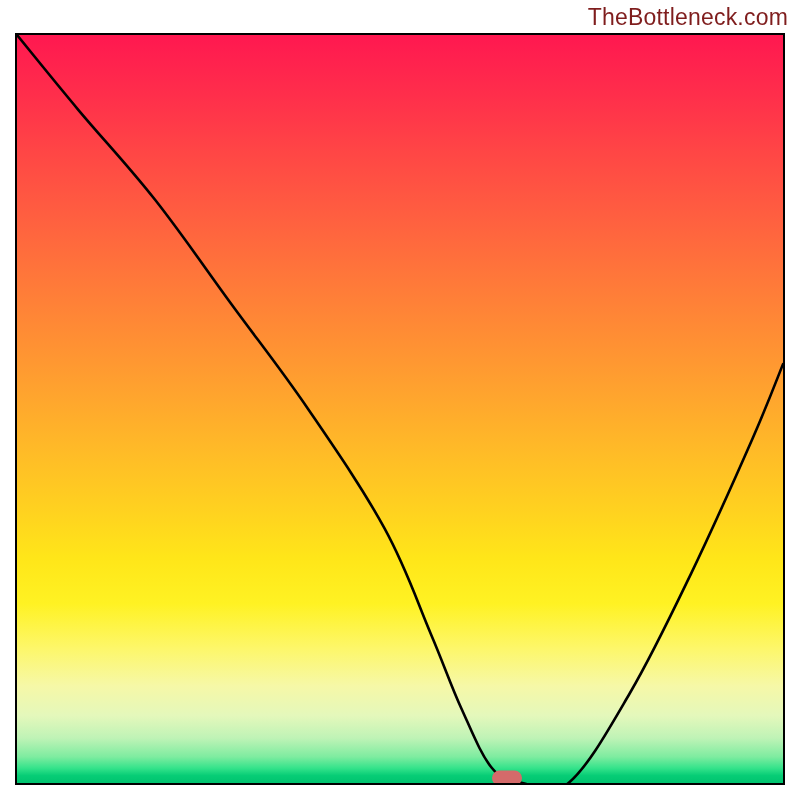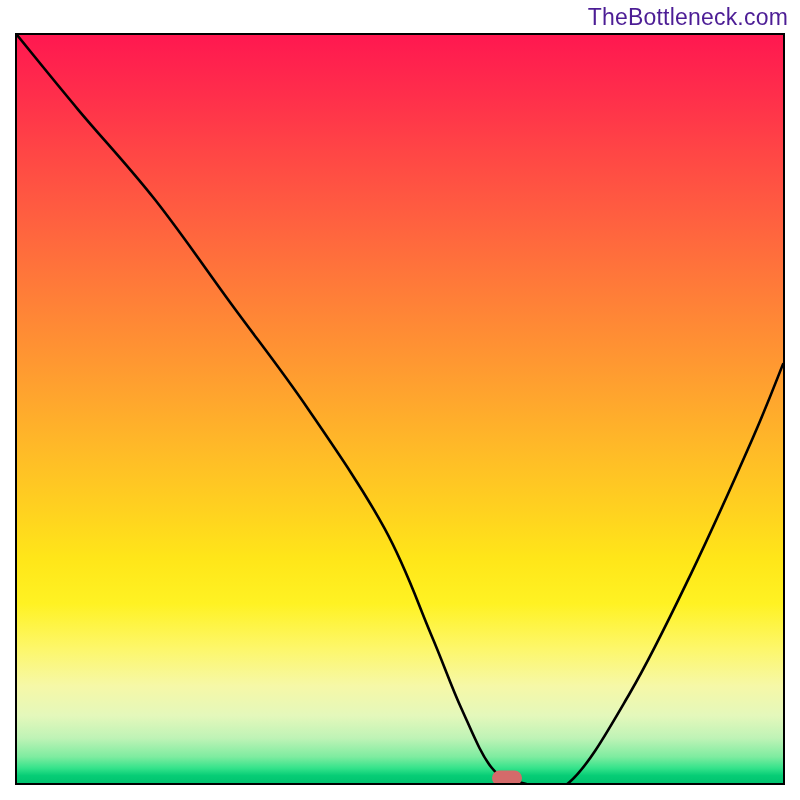--- a/index.html
+++ b/index.html
@@ -14,21 +14,21 @@
     position: relative;
     width: 800px;
     height: 800px;
   }
   .watermark {
     position: absolute;
     top: 4px;
     right: 12px;
     font-size: 23px;
     font-weight: 500;
-    color: #4c1d95;
+    color: #7f1d1d;
     letter-spacing: 0.2px;
     z-index: 10;
   }
   .plot-frame {
     position: absolute;
     left: 15px;
     top: 33px;
     width: 770px;
     height: 752px;
     border: 2.5px solid #000;

